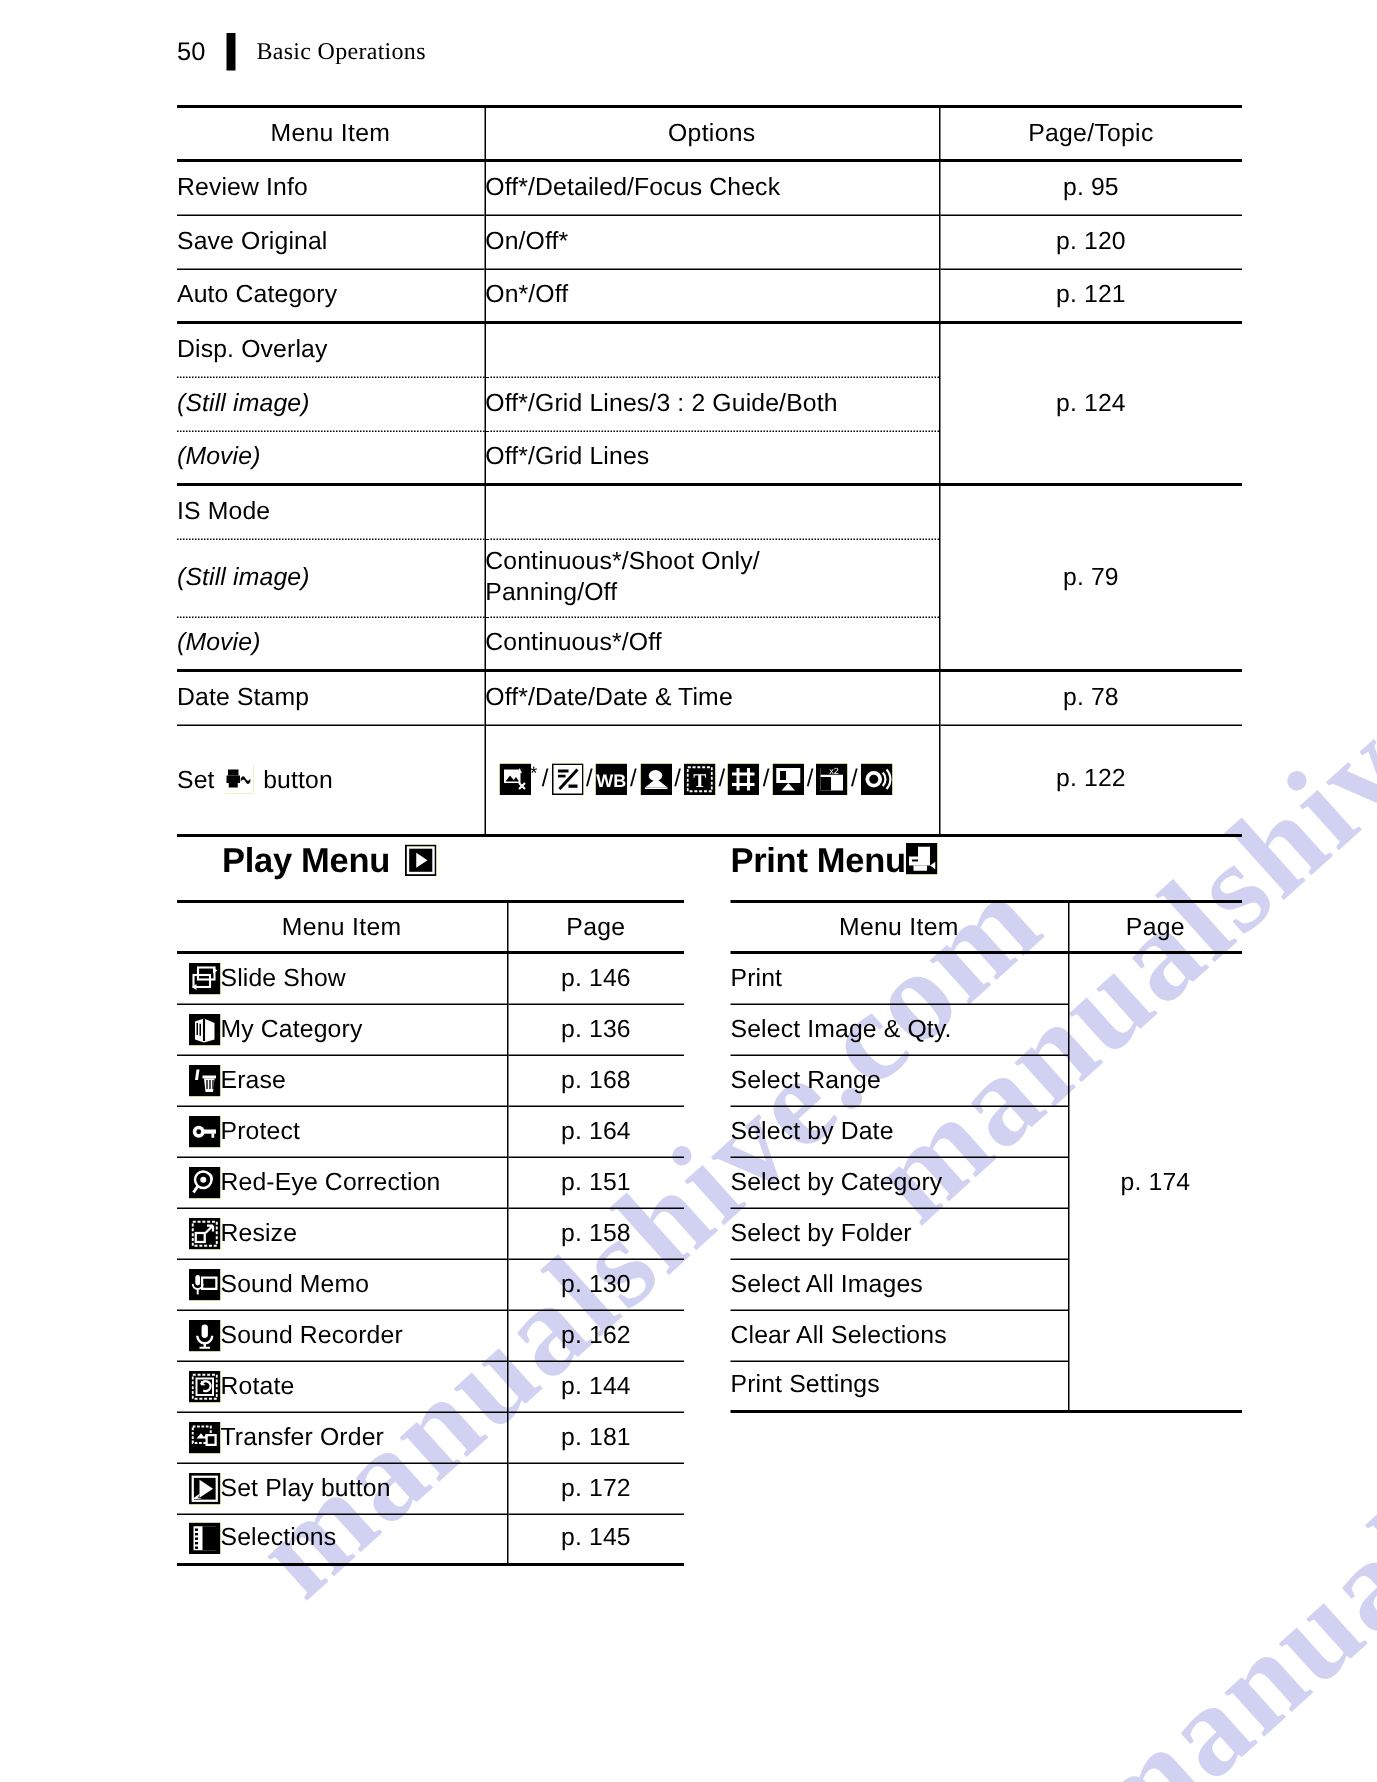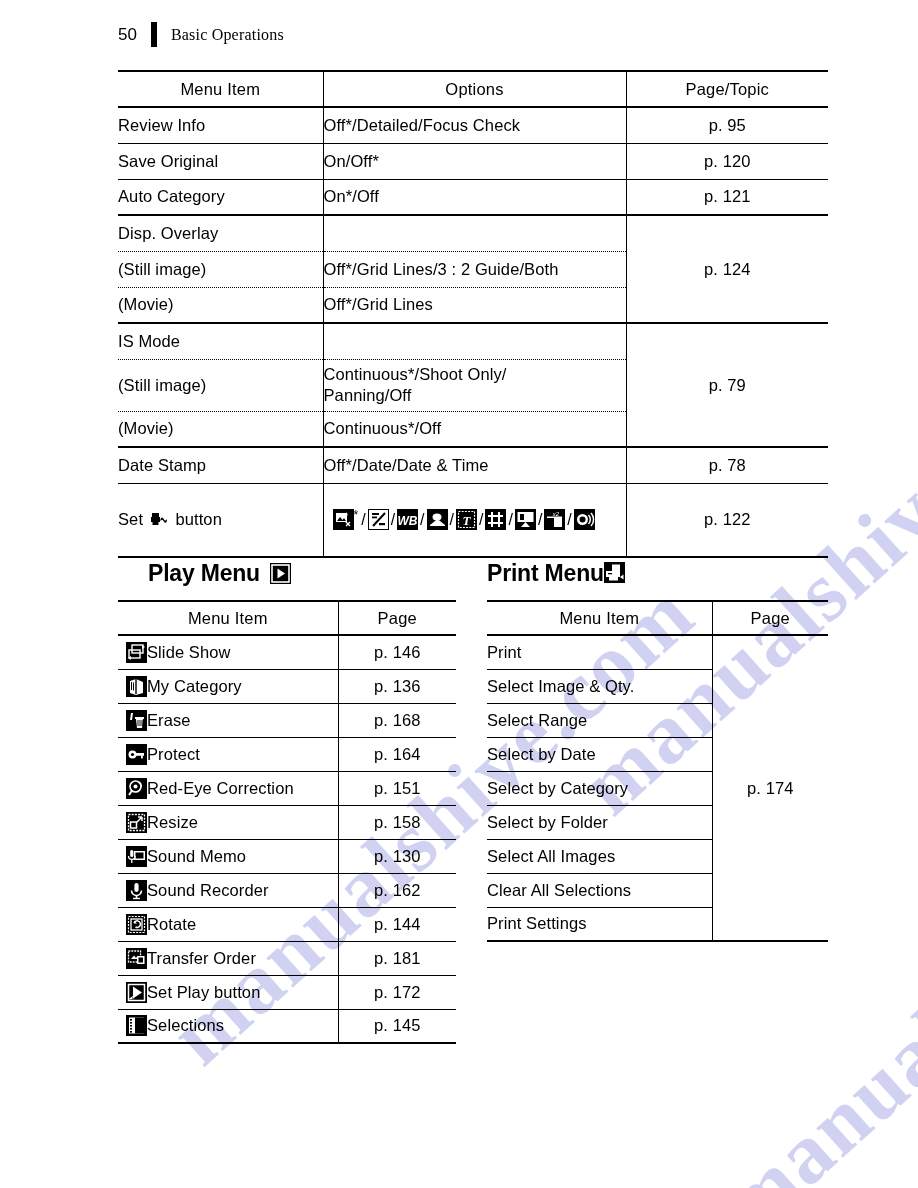--- a/index.html
+++ b/index.html
@@ -86,21 +86,21 @@
     font-size: 16.5px;
     font-weight: bold;
     text-align: center;
     letter-spacing: .2px;
   }
   .cell {
     font-size: 16.5px;
     letter-spacing: .1px;
   }
   .pad-l { padding-left: 11px; }
-  .pad-l2 { padding-left: 42px; }
+  .pad-l2 { padding-left: 42px; font-style: italic; }
   .ctr { text-align: center; }
 
   
   .bt-thick { border-top: 2.5px solid #000; }
   .bb-thick { border-bottom: 2.5px solid #000; }
   .bb-thin  { border-bottom: 1.6px solid #000; }
   .bb-dot   { border-bottom: 1.4px dotted #000; margin-top: 36px; }
   .br-thin  { border-right: 1.8px solid #000; }
 
   
@@ -155,21 +155,20 @@
   
   .ic {
     display: inline-block;
     width: 21px;
     height: 21px;
     background: #bef264;
     position: relative;
     flex: 0 0 auto;
     vertical-align: middle;
     overflow: hidden;
-    font-style: italic;
   }
   .ic svg { display: block; width: 21px; height: 21px; }
   .ic-sm { width: 19px; height: 19px; }
   .ic-sm svg { width: 19px; height: 19px; }
 
   .inline-ic {
     display: inline-block;
     vertical-align: -4px;
     margin: 0 2px;
   }

